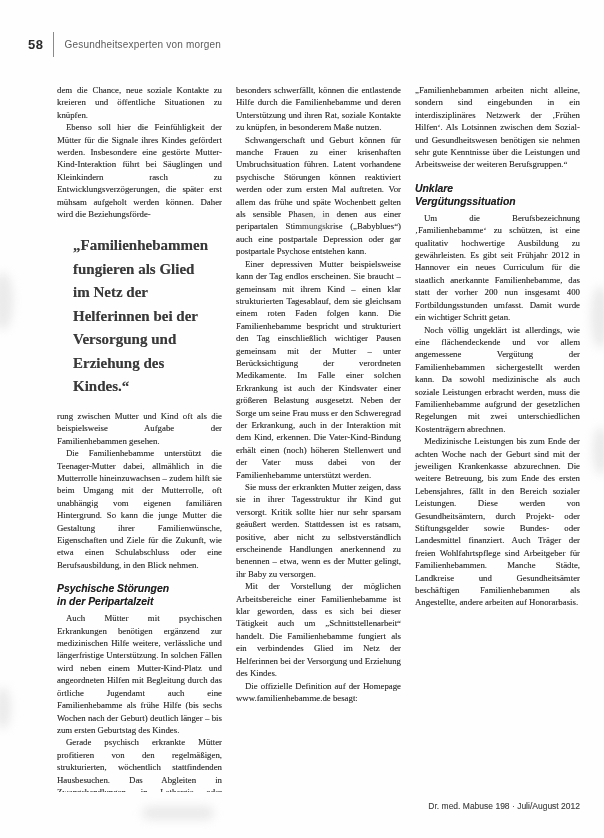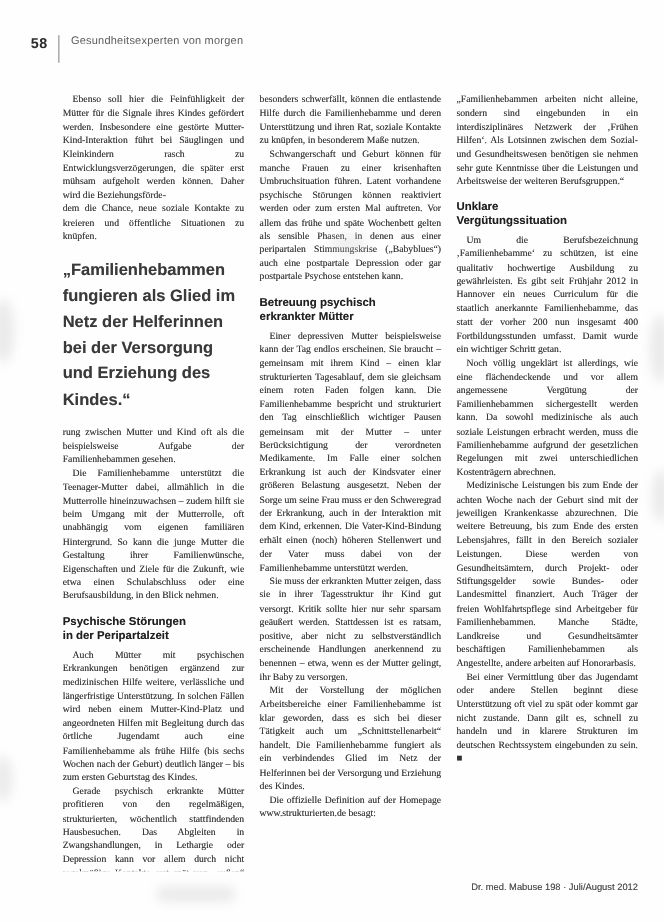--- a/index.html
+++ b/index.html
@@ -2,45 +2,45 @@
 <html lang="de"><head>
 <meta charset="utf-8">
 <style>
   html,body { margin:0; padding:0; background:#ffffff; }
   .page {
     position:relative; width:604px; height:838px;
     background:#fefefe; overflow:hidden;
     font-family:"Liberation Serif", serif;
   }
   
-  .header { position:absolute; top:32px; left:28px; display:flex; align-items:flex-start; gap:10px;
+  .header { position:absolute; top:32px; left:28px; display:flex; align-items:center; gap:10px;
             font-family:"Liberation Sans", sans-serif; }
   .pagenum { font-size:13px; font-weight:bold; color:#2b2b2b; letter-spacing:.5px; }
   .hdr-rule { width:1px; height:25px; background:#8a8a8a; display:inline-block; }
   .hdr-title { font-size:10px; color:#5c5c5c; letter-spacing:.2px; }
 
   
   .columns {
     position:absolute; left:57px; top:84px; width:523px; height:708px;
     display:flex; gap:14px; overflow:hidden;
     filter:blur(.22px);
   }
   .col { width:165px; flex:0 0 165px; }
   .paragraph {
     margin:0; font-size:8.8px; line-height:12.4px; color:#333333;
     text-align:justify; text-shadow:0 0 .6px rgba(50,50,50,.55);
   }
   .paragraph.indent { text-indent:9px; }
   .heading {
     margin:11px 0 4px; font-family:"Liberation Sans", sans-serif;
     font-size:10.4px; line-height:13px; font-weight:bold; color:#1f1f1f;
-    white-space:pre-line; text-shadow:0 0 .5px rgba(40,40,40,.5);
+    white-space:pre-line; text-shadow:0 0 .5px rgba(40,40,40,.5);font-style:italic;
   }
   .quote {
-    margin:14px 0 11px; font-family:Liberation Sans, sans-serif;
+    margin:14px 16px 11px; font-family:Liberation Serif, serif;
     font-size:15px; line-height:23.5px; font-weight:bold; color:#3a3a3a;
     text-align:left; text-shadow:0 0 .6px rgba(50,50,50,.5);
   }
 
   
   .footer {
     position:absolute; top:801px; right:24px;
     font-family:"Liberation Sans", sans-serif; font-size:8.5px; color:#4a4a4a;
     text-shadow:0 0 .5px rgba(60,60,60,.5);
     margin-left:46px;
@@ -61,48 +61,45 @@
 <div class="page">
 
   <div class="header">
     <span class="pagenum">58</span>
     <span class="hdr-rule"></span>
     <span class="hdr-title">Gesundheitsexperten von morgen</span>
   </div>
 
   <div class="columns">
       <div class="col">
+        <p class="paragraph">dem die Chance, neue soziale Kontakte zu kreieren und öffentliche Situationen zu knüpfen.</p>
         <p class="paragraph indent">Ebenso soll hier die Feinfühligkeit der Mütter für die Signale ihres Kindes gefördert werden. Insbesondere eine gestörte Mutter-Kind-Interaktion führt bei Säuglingen und Kleinkindern rasch zu Entwicklungsverzögerungen, die später erst mühsam aufgeholt werden können. Daher wird die Beziehungsförde-</p>
-        <p class="paragraph">dem die Chance, neue soziale Kontakte zu kreieren und öffentliche Situationen zu knüpfen.</p>
         <p class="quote">„Familienhebammen fungieren als Glied im Netz der Helferinnen bei der Versorgung und Erziehung des Kindes.“</p>
         <p class="paragraph">rung zwischen Mutter und Kind oft als die beispielsweise Aufgabe der Familienhebammen gesehen.</p>
         <p class="paragraph indent">Die Familienhebamme unterstützt die Teenager-Mutter dabei, allmählich in die Mutterrolle hineinzuwachsen – zudem hilft sie beim Umgang mit der Mutterrolle, oft unabhängig vom eigenen familiären Hintergrund. So kann die junge Mutter die Gestaltung ihrer Familienwünsche, Eigenschaften und Ziele für die Zukunft, wie etwa einen Schulabschluss oder eine Berufsausbildung, in den Blick nehmen.</p>
         <h3 class="heading">Psychische Störungen
 in der Peripartalzeit</h3>
         <p class="paragraph indent">Auch Mütter mit psychischen Erkrankungen benötigen ergänzend zur medizinischen Hilfe weitere, verlässliche und längerfristige Unterstützung. In solchen Fällen wird neben einem Mutter-Kind-Platz und angeordneten Hilfen mit Begleitung durch das örtliche Jugendamt auch eine Familienhebamme als frühe Hilfe (bis sechs Wochen nach der Geburt) deutlich länger – bis zum ersten Geburtstag des Kindes.</p>
         <p class="paragraph indent">Gerade psychisch erkrankte Mütter profitieren von den regelmäßigen, strukturierten, wöchentlich stattfindenden Hausbesuchen. Das Abgleiten in Zwangshandlungen, in Lethargie oder Depression kann vor allem durch nicht regelmäßige Kontakte erst spät von „außen“ gesehen werden. So kann gerade auf diese psychisch erkrankten</p>
       </div>
       <div class="col">
         <p class="paragraph">besonders schwerfällt, können die entlastende Hilfe durch die Familienhebamme und deren Unterstützung und ihren Rat, soziale Kontakte zu knüpfen, in besonderem Maße nutzen.</p>
         <p class="paragraph indent">Schwangerschaft und Geburt können für manche Frauen zu einer krisenhaften Umbruchsituation führen. Latent vorhandene psychische Störungen können reaktiviert werden oder zum ersten Mal auftreten. Vor allem das frühe und späte Wochenbett gelten als sensible Phasen, in denen aus einer peripartalen Stimmungskrise („Babyblues“) auch eine postpartale Depression oder gar postpartale Psychose entstehen kann.</p>
-        <h3 class="heading">Betreuung psychisch
-erkrankter Mütter</h3>
         <p class="paragraph indent">Einer depressiven Mutter beispielsweise kann der Tag endlos erscheinen. Sie braucht – gemeinsam mit ihrem Kind – einen klar strukturierten Tagesablauf, dem sie gleichsam einem roten Faden folgen kann. Die Familienhebamme bespricht und strukturiert den Tag einschließlich wichtiger Pausen gemeinsam mit der Mutter – unter Berücksichtigung der verordneten Medikamente. Im Falle einer solchen Erkrankung ist auch der Kindsvater einer größeren Belastung ausgesetzt. Neben der Sorge um seine Frau muss er den Schweregrad der Erkrankung, auch in der Interaktion mit dem Kind, erkennen. Die Vater-Kind-Bindung erhält einen (noch) höheren Stellenwert und der Vater muss dabei von der Familienhebamme unterstützt werden.</p>
         <p class="paragraph indent">Sie muss der erkrankten Mutter zeigen, dass sie in ihrer Tagesstruktur ihr Kind gut versorgt. Kritik sollte hier nur sehr sparsam geäußert werden. Stattdessen ist es ratsam, positive, aber nicht zu selbstverständlich erscheinende Handlungen anerkennend zu benennen – etwa, wenn es der Mutter gelingt, ihr Baby zu versorgen.</p>
         <p class="paragraph indent">Mit der Vorstellung der möglichen Arbeitsbereiche einer Familienhebamme ist klar geworden, dass es sich bei dieser Tätigkeit auch um „Schnittstellenarbeit“ handelt. Die Familienhebamme fungiert als ein verbindendes Glied im Netz der Helferinnen bei der Versorgung und Erziehung des Kindes.</p>
-        <p class="paragraph indent">Die offizielle Definition auf der Homepage www.strukturierten.de besagt:</p>
+        <p class="paragraph indent">Die offizielle Definition auf der Homepage www.familienhebamme.de besagt:</p>
       </div>
       <div class="col">
         <p class="paragraph">„Familienhebammen arbeiten nicht alleine, sondern sind eingebunden in ein interdisziplinäres Netzwerk der ‚Frühen Hilfen‘. Als Lotsinnen zwischen dem Sozial- und Gesundheitswesen benötigen sie nehmen sehr gute Kenntnisse über die Leistungen und Arbeitsweise der weiteren Berufsgruppen.“</p>
         <h3 class="heading">Unklare
 Vergütungssituation</h3>
         <p class="paragraph indent">Um die Berufsbezeichnung ‚Familienhebamme‘ zu schützen, ist eine qualitativ hochwertige Ausbildung zu gewährleisten. Es gibt seit Frühjahr 2012 in Hannover ein neues Curriculum für die staatlich anerkannte Familienhebamme, das statt der vorher 200 nun insgesamt 400 Fortbildungsstunden umfasst. Damit wurde ein wichtiger Schritt getan.</p>
         <p class="paragraph indent">Noch völlig ungeklärt ist allerdings, wie eine flächendeckende und vor allem angemessene Vergütung der Familienhebammen sichergestellt werden kann. Da sowohl medizinische als auch soziale Leistungen erbracht werden, muss die Familienhebamme aufgrund der gesetzlichen Regelungen mit zwei unterschiedlichen Kostenträgern abrechnen.</p>
         <p class="paragraph indent">Medizinische Leistungen bis zum Ende der achten Woche nach der Geburt sind mit der jeweiligen Krankenkasse abzurechnen. Die weitere Betreuung, bis zum Ende des ersten Lebensjahres, fällt in den Bereich sozialer Leistungen. Diese werden von Gesundheitsämtern, durch Projekt- oder Stiftungsgelder sowie Bundes- oder Landesmittel finanziert. Auch Träger der freien Wohlfahrtspflege sind Arbeitgeber für Familienhebammen. Manche Städte, Landkreise und Gesundheitsämter beschäftigen Familienhebammen als Angestellte, andere arbeiten auf Honorarbasis.</p>
-        <p class="paragraph indent">Bei einer Vermittlung über das Jugendamt oder andere Stellen beginnt diese Unterstützung oft viel zu spät oder kommt gar nicht zustande. Dann gilt es, schnell zu handeln und in klarere Strukturen im deutschen Rechtssystem eingebunden zu sein.  ■</p>
       </div>
     </div>
 
   <div class="footer">Dr. med. Mabuse 198 · Juli/August 2012</div>
 
   <div class="scan-blob blob-a"></div>
   <div class="scan-blob blob-b"></div>
   <div class="scan-blob blob-c"></div>
   <div class="scan-blob blob-d"></div>
   <div class="scan-blob blob-e"></div>

